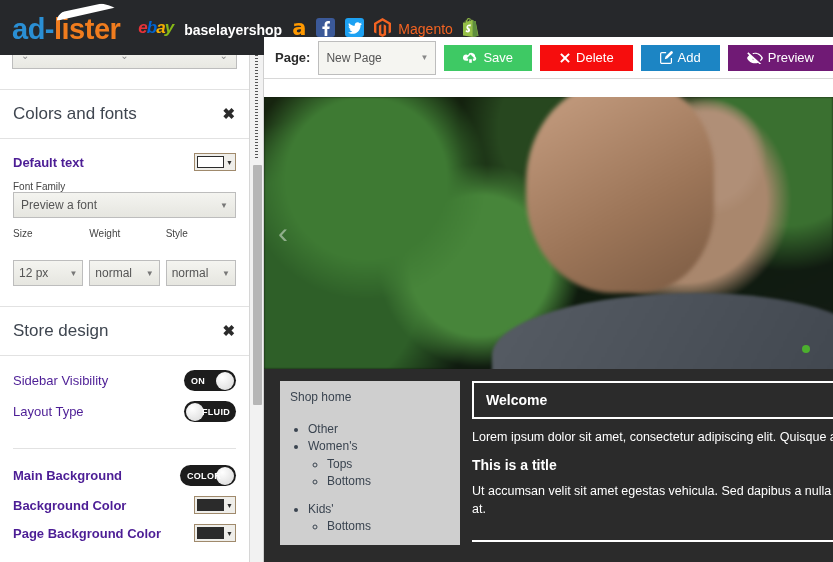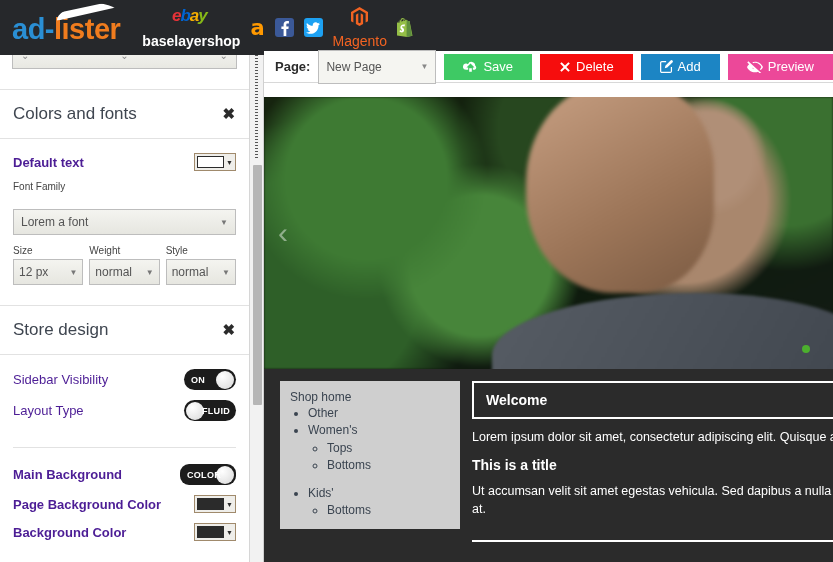--- a/index.html
+++ b/index.html
@@ -20,21 +20,21 @@
     letter-spacing: -0.5px; line-height: 1; padding-top: 4px;
   }
   .logo .ad { color: #2a8fd4; }
   .logo .lister { color: #f07c1e; }
   .logo .swoosh {
     position: absolute; right: 2px; top: -7px; width: 62px; height: 13px;
     background: #fff; border-radius: 50%/100% 100% 0 0;
     transform: rotate(-7deg); clip-path: polygon(0 42%,100% 0,100% 52%,0 100%);
   }
   .brands { display: flex; align-items: center; gap: 10px; margin-left: 18px; }
-  .brand { display: flex; align-items: center; gap: 7px; flex-direction: column; }
+  .brand { display: flex; align-items: flex-end; gap: 7px; }
   .ebay-logo { font-size: 17px; font-weight: bold; font-style: italic; letter-spacing: -1px; }
   .ebay-logo .e { color: #e53238; } .ebay-logo .b { color: #0064d2; }
   .ebay-logo .a { color: #f5af02; } .ebay-logo .y { color: #86b817; }
   .shopname { color: #fff; font-size: 14px; font-weight: bold; margin-left: 4px; }
   .ic { display: inline-flex; align-items: center; justify-content: center; }
   .ic-amazon { color: #ff9900; font-size: 21px; font-weight: bold; font-family: "DejaVu Sans", sans-serif; }
   .ic-sq { width: 19px; height: 19px; border-radius: 3px; color: #fff;
            font-size: 15px; font-weight: bold; }
   .ic-fb { background: #3b5998; }
   .ic-tw { background: #1da1f2; font-size: 12px; }
@@ -64,67 +64,67 @@
 
   .row { display: flex; align-items: center; justify-content: space-between; margin-bottom: 10px; }
   .row-label { font-size: 13px; font-weight: bold; color: #4c1d95; }
   .row-label.reg { font-weight: normal; }
 
   .swatch { display: inline-flex; width: 42px; height: 18px; border: 1px solid #a08a6c;
             background: #efeeea; align-items: center; }
   .swatch .fill { width: 27px; height: 12px; margin-left: 2px; border: 1px solid #2b2b2b; }
   .swatch .arr { flex: 1; text-align: center; font-size: 7px; color: #2b2b2b; }
 
-  .field-label { font-size: 10px; color: #444; margin: 8px 0 17px; }
+  .field-label { font-size: 10px; color: #444; margin: 8px 0 0; }
   .select {
     width: 100%; height: 26px; border: 1px solid #bdbdbd;
     background: linear-gradient(#f4f4f0,#e6e6e0);
     display: flex; align-items: center; justify-content: space-between;
     padding: 0 7px; font-size: 12px; color: #555;
   }
   .select .caret { font-size: 8px; color: #777; }
-  .triple { display: flex; gap: 6px; margin-top: 3px; }
+  .triple { display: flex; gap: 6px; margin-top: 21px; }
   .triple > div { flex: 1; }
   .triple .select { padding: 0 5px; }
 
   .toggle { width: 52px; height: 21px; border-radius: 11px; background: #1c1c1c;
             position: relative; display: flex; align-items: center; cursor: pointer; }
   .toggle .knob { position: absolute; width: 18px; height: 18px; border-radius: 50%;
                   background: radial-gradient(circle at 35% 30%, #fff, #d8d8d8); top: 1.5px; }
   .toggle .tlabel { position: absolute; font-size: 9px; font-weight: bold; color: #fff;
                     letter-spacing: 0.3px; }
   .toggle.left .knob { left: 2px; }  .toggle.left .tlabel { right: 6px; }
   .toggle.right .knob { right: 2px; } .toggle.right .tlabel { left: 7px; }
-  .toggle.wide { width: 56px; border-radius: 9px; }
+  .toggle.wide { width: 56px; }
 
   
   .scrollbar { position: absolute; left: 250px; top: 55px; width: 14px; height: 507px;
                background: #f2f2f2; border-right: 1px solid #d0d0d0; }
   .scrollbar .thumb { position: absolute; left: 3px; top: 110px; width: 9px; height: 240px;
                       background: #b6b6b6; border-radius: 1px; }
   .scrollbar .dotted { position: absolute; left: 5px; top: 0; width: 3px; height: 105px;
       background: repeating-linear-gradient(#555 0 1px, transparent 1px 3px); }
 
   .toolbar {
-    position: absolute; left: 264px; top: 51px; width: 569px; height: 32px;
+    position: absolute; left: 264px; top: 37px; width: 569px; height: 42px;
     background: #fff; border-bottom: 1px solid #d8d8d8;
     display: flex; align-items: center; padding-left: 11px; gap: 8px;
   }
   .tb-label { font-size: 13px; font-weight: bold; color: #2b2b2b; }
   .page-select {
     width: 175px; height: 25px; border: 1px solid #bdbdbd; background: #f5f5f1;
     display: flex; align-items: center; justify-content: space-between;
     padding: 16px 7px; font-size: 12px; color: #555;
   }
   .btn { height: 26px; border: none; color: #fff; font-size: 13px;
          display: inline-flex; align-items: center; gap: 5px; padding: 0 19px;
          cursor: pointer; font-family: "Liberation Sans", sans-serif; }
   .btn svg { display: block; }
   .btn-save { background: #3ec964; } .btn-del { background: #f60d0d; }
-  .btn-add { background: #1c85c4; }  .btn-prev { background: #ec4899; }
+  .btn-add { background: #1c85c4; }  .btn-prev { background: #701a75; }
 
   .preview { position: absolute; left: 264px; top: 97px; width: 569px; height: 465px;
              background: #2b2b2b; overflow: hidden; }
   .hero { position: relative; width: 569px; height: 272px; overflow: hidden;
           background: #10180e; }
   .hero .bg {
     position: absolute; inset: 0;
     background:
       radial-gradient(circle at 78% 22%, #b08f77 0 9%, transparent 12%),
       radial-gradient(ellipse 26% 55% at 74% 38%, #a9876d 0 55%, transparent 72%),
@@ -154,21 +154,21 @@
                 cursor: pointer; }
   .hero .dot { position: absolute; right: 23px; bottom: 16px; width: 8px; height: 8px;
                border-radius: 50%; background: #4caf2e; }
 
   .store-body { display: flex; padding: 12px 0 0 16px; gap: 12px; }
   .cat-box { width: 180px; }
   .cat-head { background: #1e1e1e; padding: 14px 12px 12px; }
   .cat-head h3 { color: #fff; font-size: 19px; font-weight: bold; }
   .cat-list { background: #cfcfcf; padding: 9px 10px 10px; color: #3a4450;
               font-size: 12px; min-height: 130px; }
-  .cat-list .home { margin-bottom: 1px; }
+  .cat-list .home { margin-bottom: 17px; }
   .cat-list ul { list-style: disc; padding-left: 18px; margin: 0; }
   .cat-list ul ul { list-style: circle; padding-left: 19px; }
   .cat-list li { line-height: 1.45; }
   .cat-list .gap { height: 10px; list-style: none; }
 
   .content { flex: 1; padding-right: 0; min-width: 0; }
   .welcome-box { border: 2px solid #fff; padding: 9px 12px; margin-right: -30px; }
   .welcome-box h3 { color: #fff; font-size: 14px; font-weight: bold; }
   .content p { color: #fff; font-size: 12.5px; line-height: 1.45; margin-top: 9px;
                white-space: nowrap; }
@@ -239,21 +239,21 @@
       <div class="panel-body">
         <div class="row">
           <span class="row-label">Default text</span>
           <span class="swatch">
             <span class="fill" style="background:#ffffff"></span>
             <span class="arr">▼</span>
           </span>
         </div>
         <div class="field-label">Font Family</div>
         <div class="select">
-          <span>Lorem a font</span>
+          <span>Preview a font</span>
           <span class="caret">▼</span>
         </div>
         <div class="triple" style="margin-top:10px">
           <div class="field-label" style="margin:0">Size</div>
           <div class="field-label" style="margin:0">Weight</div>
           <div class="field-label" style="margin:0">Style</div>
         </div>
         <div class="triple">
           <div class="select">
             <span>12 px</span>
@@ -296,28 +296,28 @@
         </div>
         <div class="divider" style="margin:26px 0 16px"></div>
         <div class="row">
           <span class="row-label">Main Background</span>
           <span class="toggle right wide">
             <span class="knob"></span>
             <span class="tlabel">COLOR</span>
           </span>
         </div>
         <div class="row">
-          <span class="row-label">Page Background Color</span>
+          <span class="row-label">Background Color</span>
           <span class="swatch">
             <span class="fill" style="background:#2b2b2b"></span>
             <span class="arr">▼</span>
           </span>
         </div>
         <div class="row">
-          <span class="row-label">Background Color</span>
+          <span class="row-label">Page Background Color</span>
           <span class="swatch">
             <span class="fill" style="background:#2b2b2b"></span>
             <span class="arr">▼</span>
           </span>
         </div>
       </div>
     </div>
   </div>
 
   <div class="scrollbar">

